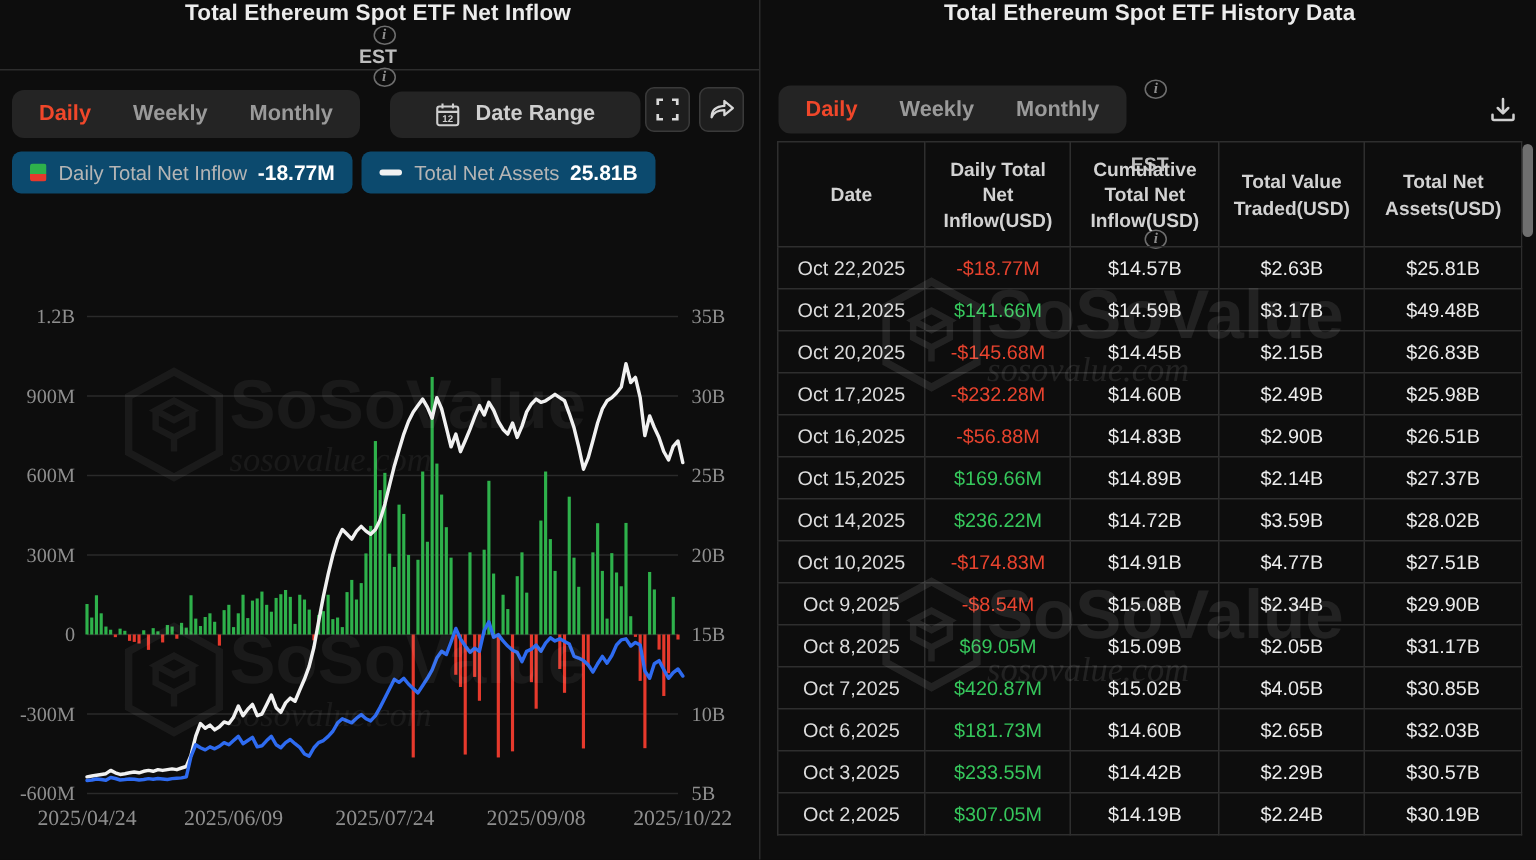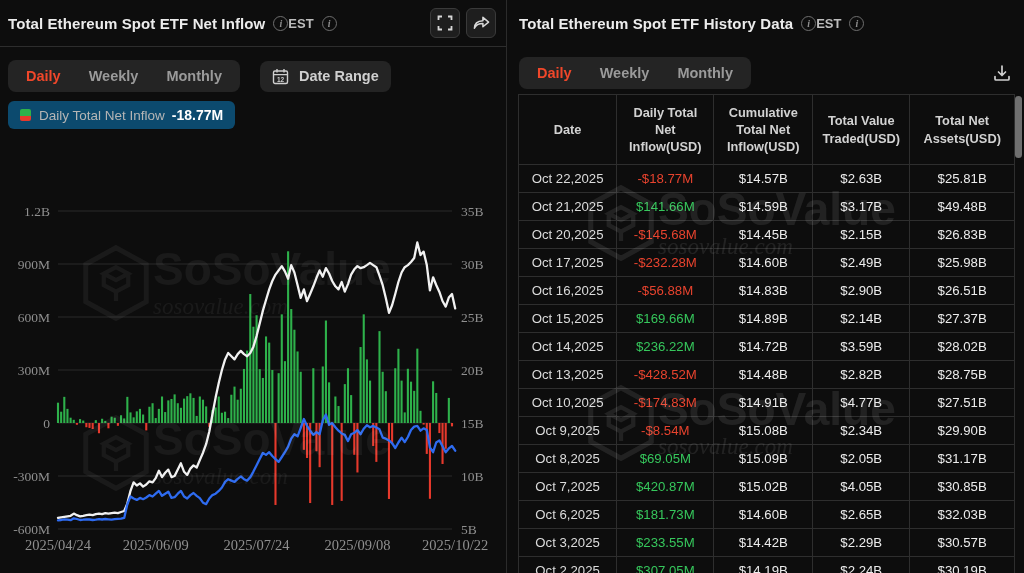--- a/index.html
+++ b/index.html
@@ -4,43 +4,43 @@
 <style>
   * { margin:0; padding:0; box-sizing:border-box; }
   html,body { width:1024px; height:573px; background:#0d0d0d; overflow:hidden;
     font-family:"Liberation Sans", sans-serif; -webkit-font-smoothing:antialiased; }
 
   .panel { position:absolute; top:0; height:573px; }
   #panel-left  { left:0; width:506px; }
   #panel-right { left:506px; width:518px; border-left:1px solid #2b2b2b; }
 
   
-  .hdr { display:flex; align-items:center; height:47px; padding:0 10px 0 8px; }
+  .hdr { display:flex; align-items:center; height:47px; padding:0 10px 0 8px;flex-direction:column; }
   #panel-left .hdr { border-bottom:1px solid #2d2d2d; }
-  #panel-right .hdr { padding-left:12px; border-bottom:none; }
+  #panel-right .hdr { padding-left:12px; border-bottom:none;gap:36px; }
   .hdr-title { font-size:15px; font-weight:700; color:#ececec; letter-spacing:.1px; white-space:nowrap; }
   .info-i { display:inline-flex; align-items:center; justify-content:center;
     width:15px; height:15px; border:1px solid #6e6e6e; border-radius:50%;
     color:#8f8f8f; font-size:10px; font-weight:700; margin-left:8px;
     font-family:"Liberation Serif", serif; font-style:italic; }
   .est { color:#bdbdbd; font-size:13px; font-weight:700; }
   .hdr-actions { margin-left:auto; display:flex; gap:6px; }
   .icon-btn { width:30px; height:30px; background:#1e1e1e; border:1px solid #3a3a3a;
     border-radius:6px; display:flex; align-items:center; justify-content:center; cursor:pointer; }
   .icon-btn svg { stroke:#d8d8d8; }
 
   
   .tabs-row { display:flex; align-items:center; margin:13px 10px 0 8px; }
   #panel-right .tabs-row { margin:10px 12px 0 12px; }
   .seg { display:inline-flex; align-items:center; gap:28px; background:#242424;
     border-radius:8px; padding:8px 18px; }
   .seg .tab { font-size:14.5px; font-weight:700; color:#9a9a9a; cursor:pointer; white-space:nowrap; }
   .seg .tab.active { color:#f0472a; }
   .date-range { display:inline-flex; align-items:center; gap:10px; background:#242424;
-    border-radius:8px; padding:7px 12px; margin-left:20px; cursor:pointer; }
+    border-radius:8px; padding:7px 30px; margin-left:20px; cursor:pointer; }
   .date-range span { font-size:14.5px; font-weight:700; color:#cfcfcf; }
   .dl-btn { margin-left:auto; cursor:pointer; display:flex; align-items:center; }
 
   
   .legend { display:flex; flex-wrap:wrap; gap:6px; margin:9px 10px 0 8px; }
   .chip { display:inline-flex; align-items:center; background:#0c4a6e; border-radius:6px;
     padding:6px 12px; }
   .chip .lbl { color:#b5b5b5; font-size:13.5px; margin-left:8px; white-space:nowrap; }
   .chip .val { color:#ffffff; font-size:14px; font-weight:700; margin-left:7px; white-space:nowrap; }
   .sw-bars { width:11px; height:12px; display:flex; flex-direction:column; border-radius:2px; overflow:hidden; }
@@ -113,20 +113,25 @@
   </div>
 
   <div class="legend">
     <div class="chip">
       <span class="sw-bars">
         <i style="height:7px;background:#2eb14b"></i>
           <i style="height:5px;background:#e6392c"></i>
       </span>
       <span class="lbl">Daily Total Net Inflow</span>
       <span class="val">-18.77M</span>
+    </div>
+    <div class="chip">
+      <span class="sw-dash" style="background:#f1f1f1"></span>
+      <span class="lbl">Total Net Assets</span>
+      <span class="val">25.81B</span>
     </div>
   </div>
 
   <div id="chart-wrap">
     <svg id="chart-svg" width="506" height="381">
         <line x1="58" x2="452" y1="19" y2="19" stroke="#2a2a2a" stroke-width="1"></line>
         <text x="50" y="23.5" text-anchor="end" font-size="13.5">1.2B</text>
         <text x="461" y="23.5" text-anchor="start" font-size="13.5">35B</text>
         <line x1="58" x2="452" y1="72" y2="72" stroke="#2a2a2a" stroke-width="1"></line>
         <text x="50" y="76.5" text-anchor="end" font-size="13.5">900M</text>
@@ -387,27 +392,20 @@
             <td>$27.37B</td>
           </tr>
           <tr>
             <td class="c-date">Oct 14,2025</td>
             <td class="pos">$236.22M</td>
             <td>$14.72B</td>
             <td>$3.59B</td>
             <td>$28.02B</td>
           </tr>
           <tr>
-            <td class="c-date">Oct 13,2025</td>
-            <td class="neg">-$428.52M</td>
-            <td>$14.48B</td>
-            <td>$2.82B</td>
-            <td>$28.75B</td>
-          </tr>
-          <tr>
             <td class="c-date">Oct 10,2025</td>
             <td class="neg">-$174.83M</td>
             <td>$14.91B</td>
             <td>$4.77B</td>
             <td>$27.51B</td>
           </tr>
           <tr>
             <td class="c-date">Oct 9,2025</td>
             <td class="neg">-$8.54M</td>
             <td>$15.08B</td>

